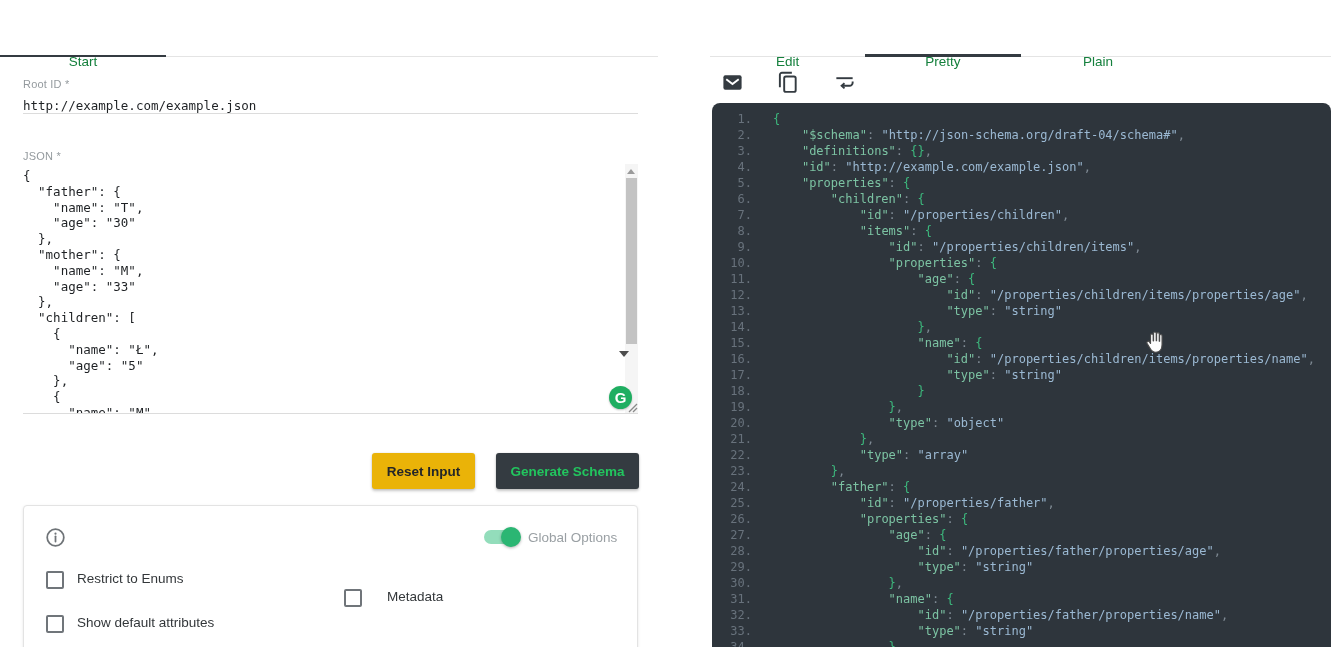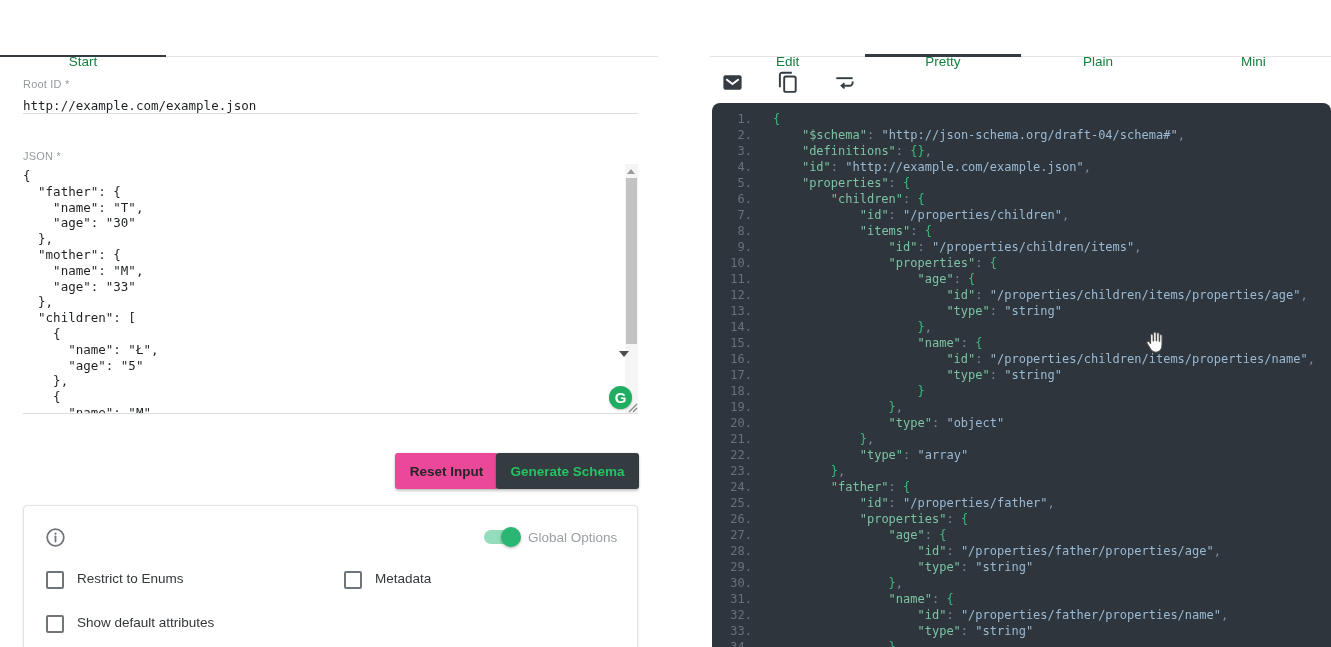--- a/index.html
+++ b/index.html
@@ -34,38 +34,38 @@
               border-left:5px solid transparent; border-right:5px solid transparent; border-top:6px solid #4c4c4c; }
   .grammarly { position:absolute; right:6px; bottom:4px; width:23px; height:23px; border-radius:50%;
                background:#1fae61; color:#fff; font-size:15px; font-weight:bold;
                display:flex; align-items:center; justify-content:center; box-shadow:0 1px 2px rgba(0,0,0,.25); }
   .resize-handle { position:absolute; right:0; bottom:0; width:12px; height:12px; }
 
   .btn-row { position:absolute; top:453px; left:0; width:658px; height:36px; }
   .btn { position:absolute; height:36px; border:none; border-radius:3px; font-family:"Liberation Sans",sans-serif;
          font-size:13.5px; font-weight:bold; cursor:pointer;
          box-shadow:0 2px 3px rgba(0,0,0,.22), 0 0 2px rgba(0,0,0,.12); }
-  .btn.light { left:395px; width:103px; background:#ec4899; color:#242628; }
+  .btn.light { left:372px; width:103px; background:#eab308; color:#242628; }
   .btn.dark  { left:496px; width:143px; background:#343b41; color:#22c55e; }
 
   .options-card { position:absolute; left:23px; top:505px; width:615px; height:170px;
                   background:#fff; border:1px solid #e3e3e3; border-radius:4px 4px 0 0;
                   box-shadow:0 1px 3px rgba(0,0,0,.10); }
   .opt-row1 { position:absolute; left:0; top:0; width:100%; height:62px; display:flex; align-items:center; }
   .info-icon { margin-left:21px; width:21px; height:21px; }
   .toggle-wrap { position:absolute; left:460px; top:21px; width:40px; height:20px; cursor:pointer; }
   .toggle-track { position:absolute; left:0; top:3px; width:36px; height:14px; border-radius:7px; background:#93ddbb; }
   .toggle-knob { position:absolute; left:17px; top:0; width:20px; height:20px; border-radius:50%;
                  background:#2bb673; box-shadow:0 1px 3px rgba(0,0,0,.3); }
   .toggle-label { position:absolute; left:504px; top:24px; font-size:13.5px; color:#9aa0a4; }
   .cb-item { position:absolute; display:flex; align-items:flex-start; cursor:pointer; }
   .cb-box { width:18px; height:18px; border:2px solid #70757a; border-radius:2px; background:#fff; }
   .cb-label { margin-left:13px; font-size:13.5px; color:#33373a; }
   .cb-0 { left:22px; top:65px; }
-  .cb-1 { left:320px; top:65px; }
+  .cb-1 { left:320px; top:83px;gap:12px; }
   .cb-2 { left:22px; top:109px; }
 
   
   .right-panel { position:absolute; left:710px; top:0; width:621px; height:647px; }
   .right-panel .tabbar .tab { width:155.25px; }
   .right-panel .tab.active::after { height:3px; }
   .toolbar { position:absolute; left:0; top:66px; height:32px; display:flex; align-items:center; }
   .tb-icon { width:23px; height:23px; margin-left:11px; margin-right:22px; cursor:pointer; }
   .tb-icon svg { width:100%; height:100%; }
 
@@ -164,23 +164,20 @@
     <div class="tabbar">
       <div class="tab">
         <span class="tlabel">Edit</span>
       </div>
       <div class="tab active">
         <span class="tlabel">Pretty</span>
       </div>
       <div class="tab">
         <span class="tlabel">Plain</span>
       </div>
-      <div class="tab">
-        <span class="tlabel">Mini</span>
-      </div>
     </div>
 
     <div class="toolbar">
       <span class="tb-icon">
         <svg viewBox="0 0 24 24">
           <rect x="2.5" y="4.5" width="19" height="15" rx="2" fill="#343b41"></rect>
           <polyline points="5.5,8.5 12,13.5 18.5,8.5" fill="none" stroke="#ffffff" stroke-width="2"></polyline>
         </svg>
       </span>
       <span class="tb-icon">

